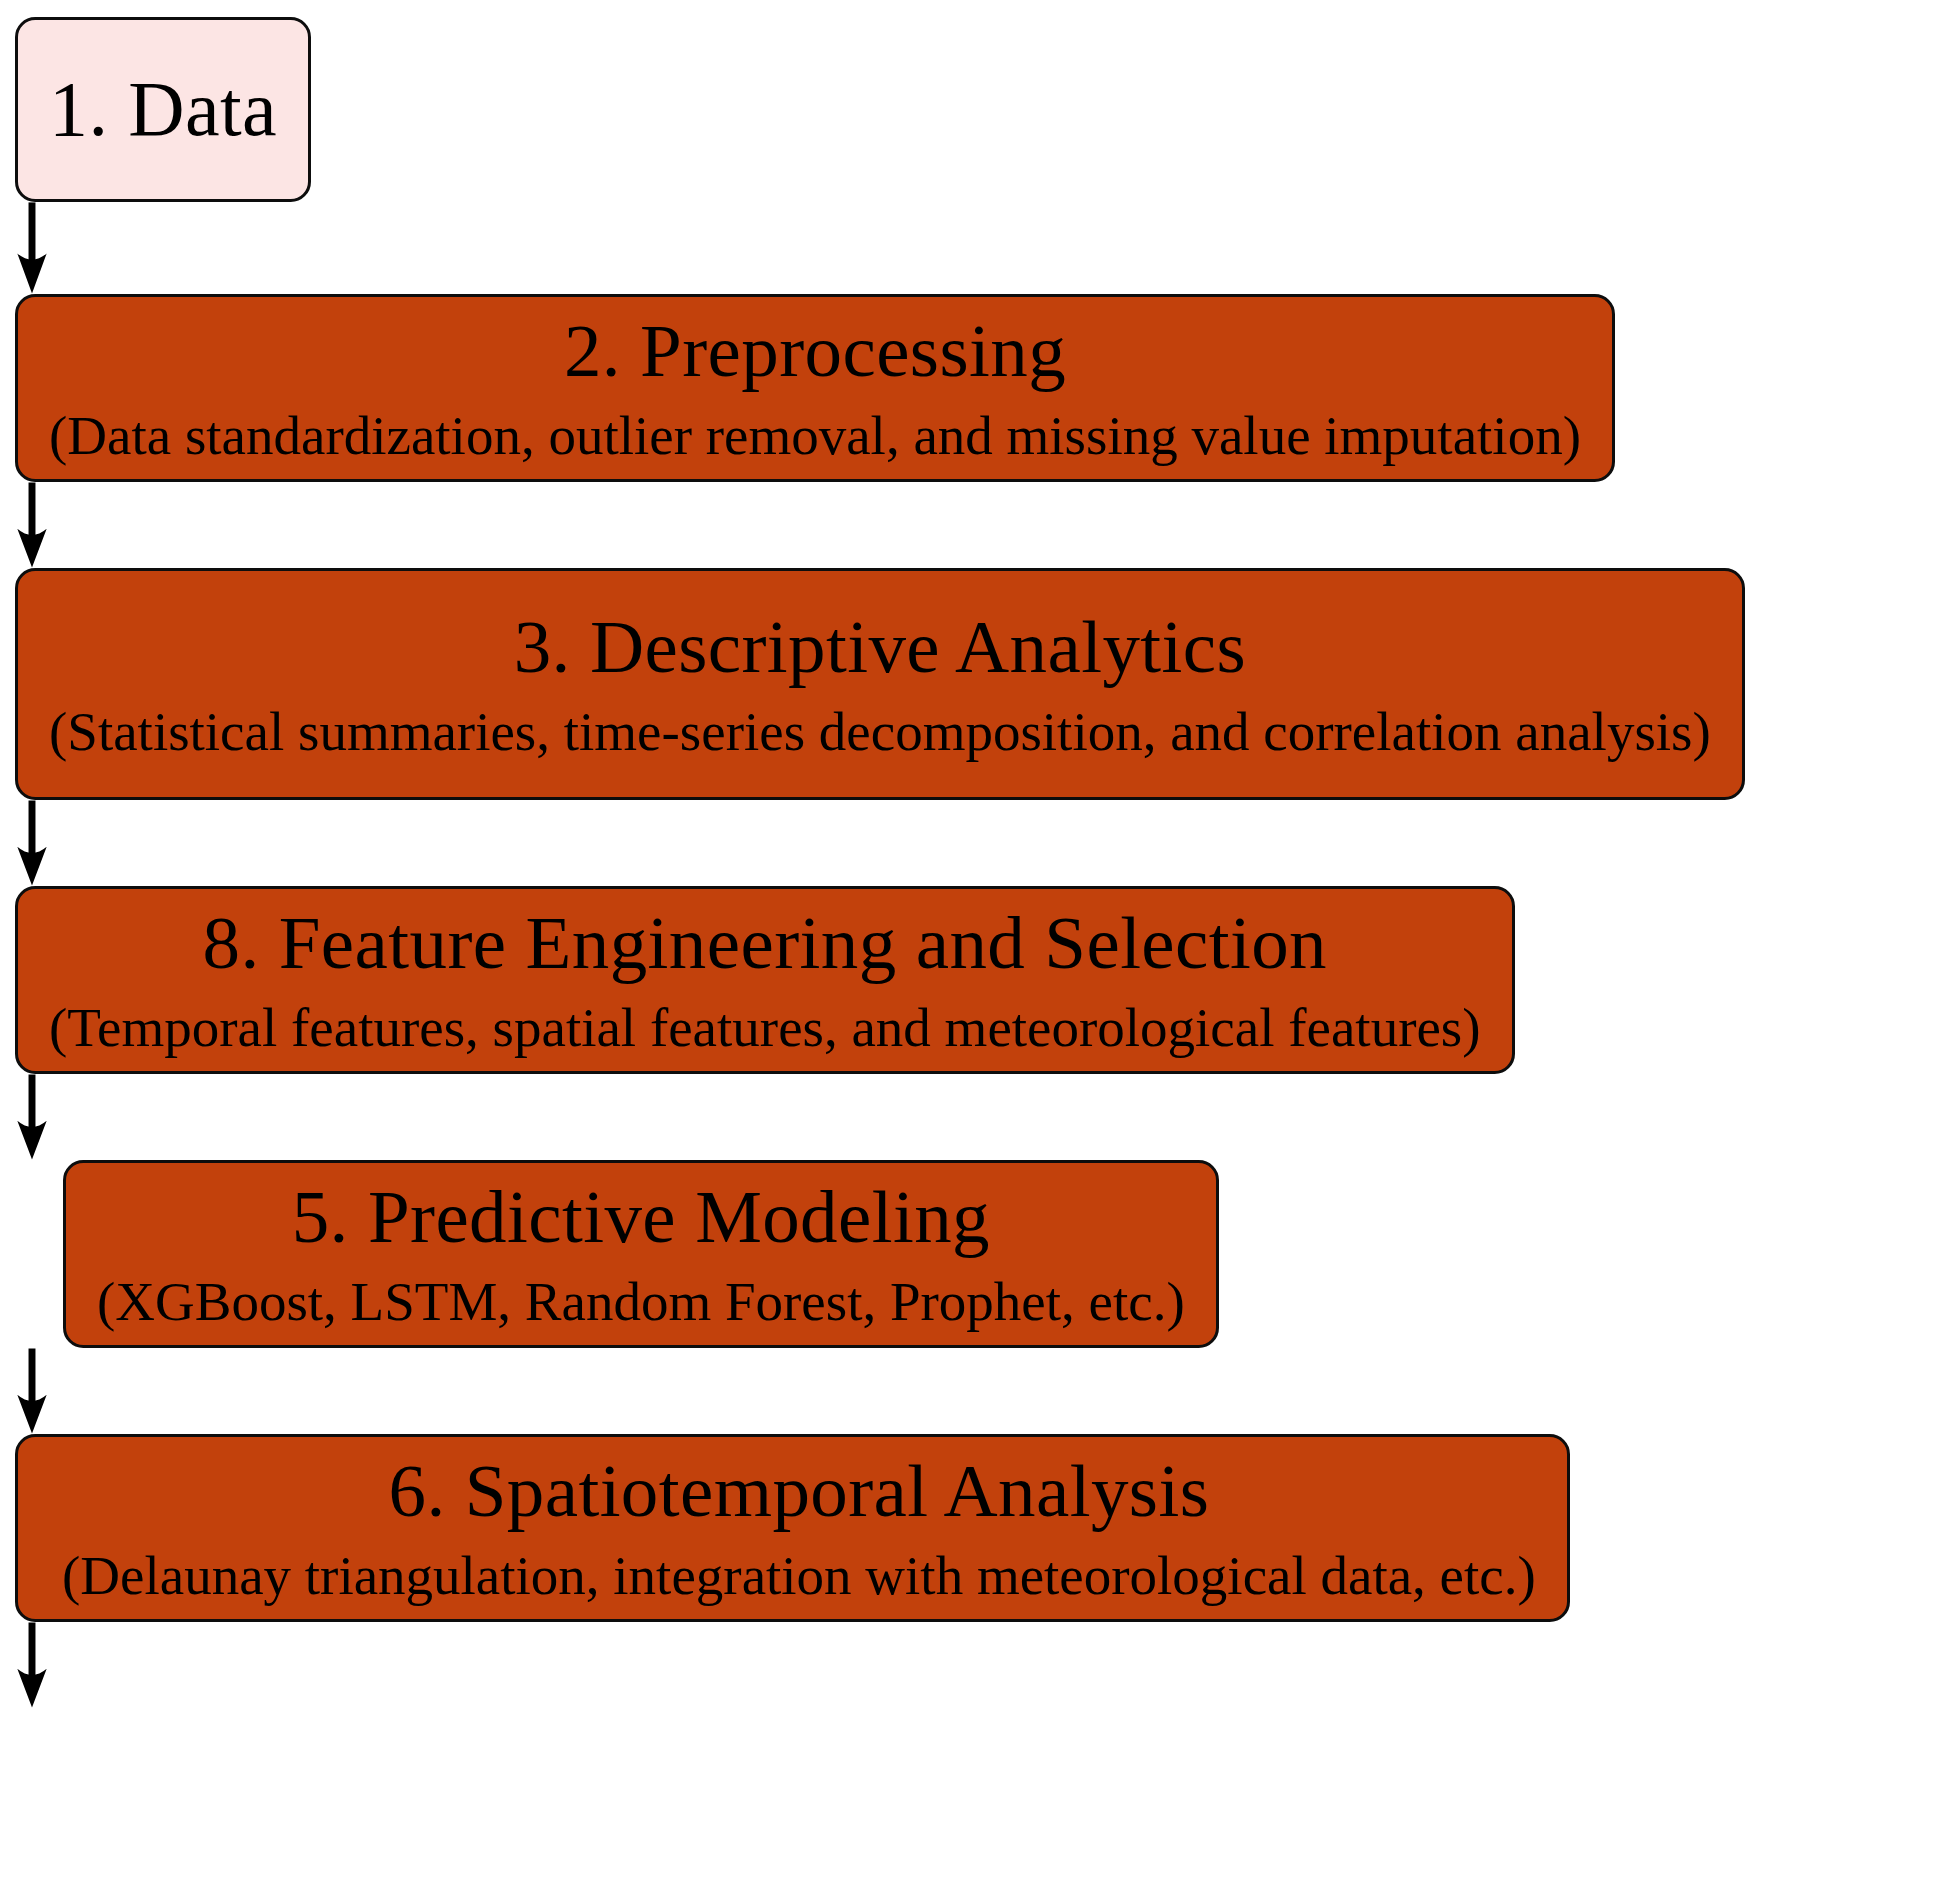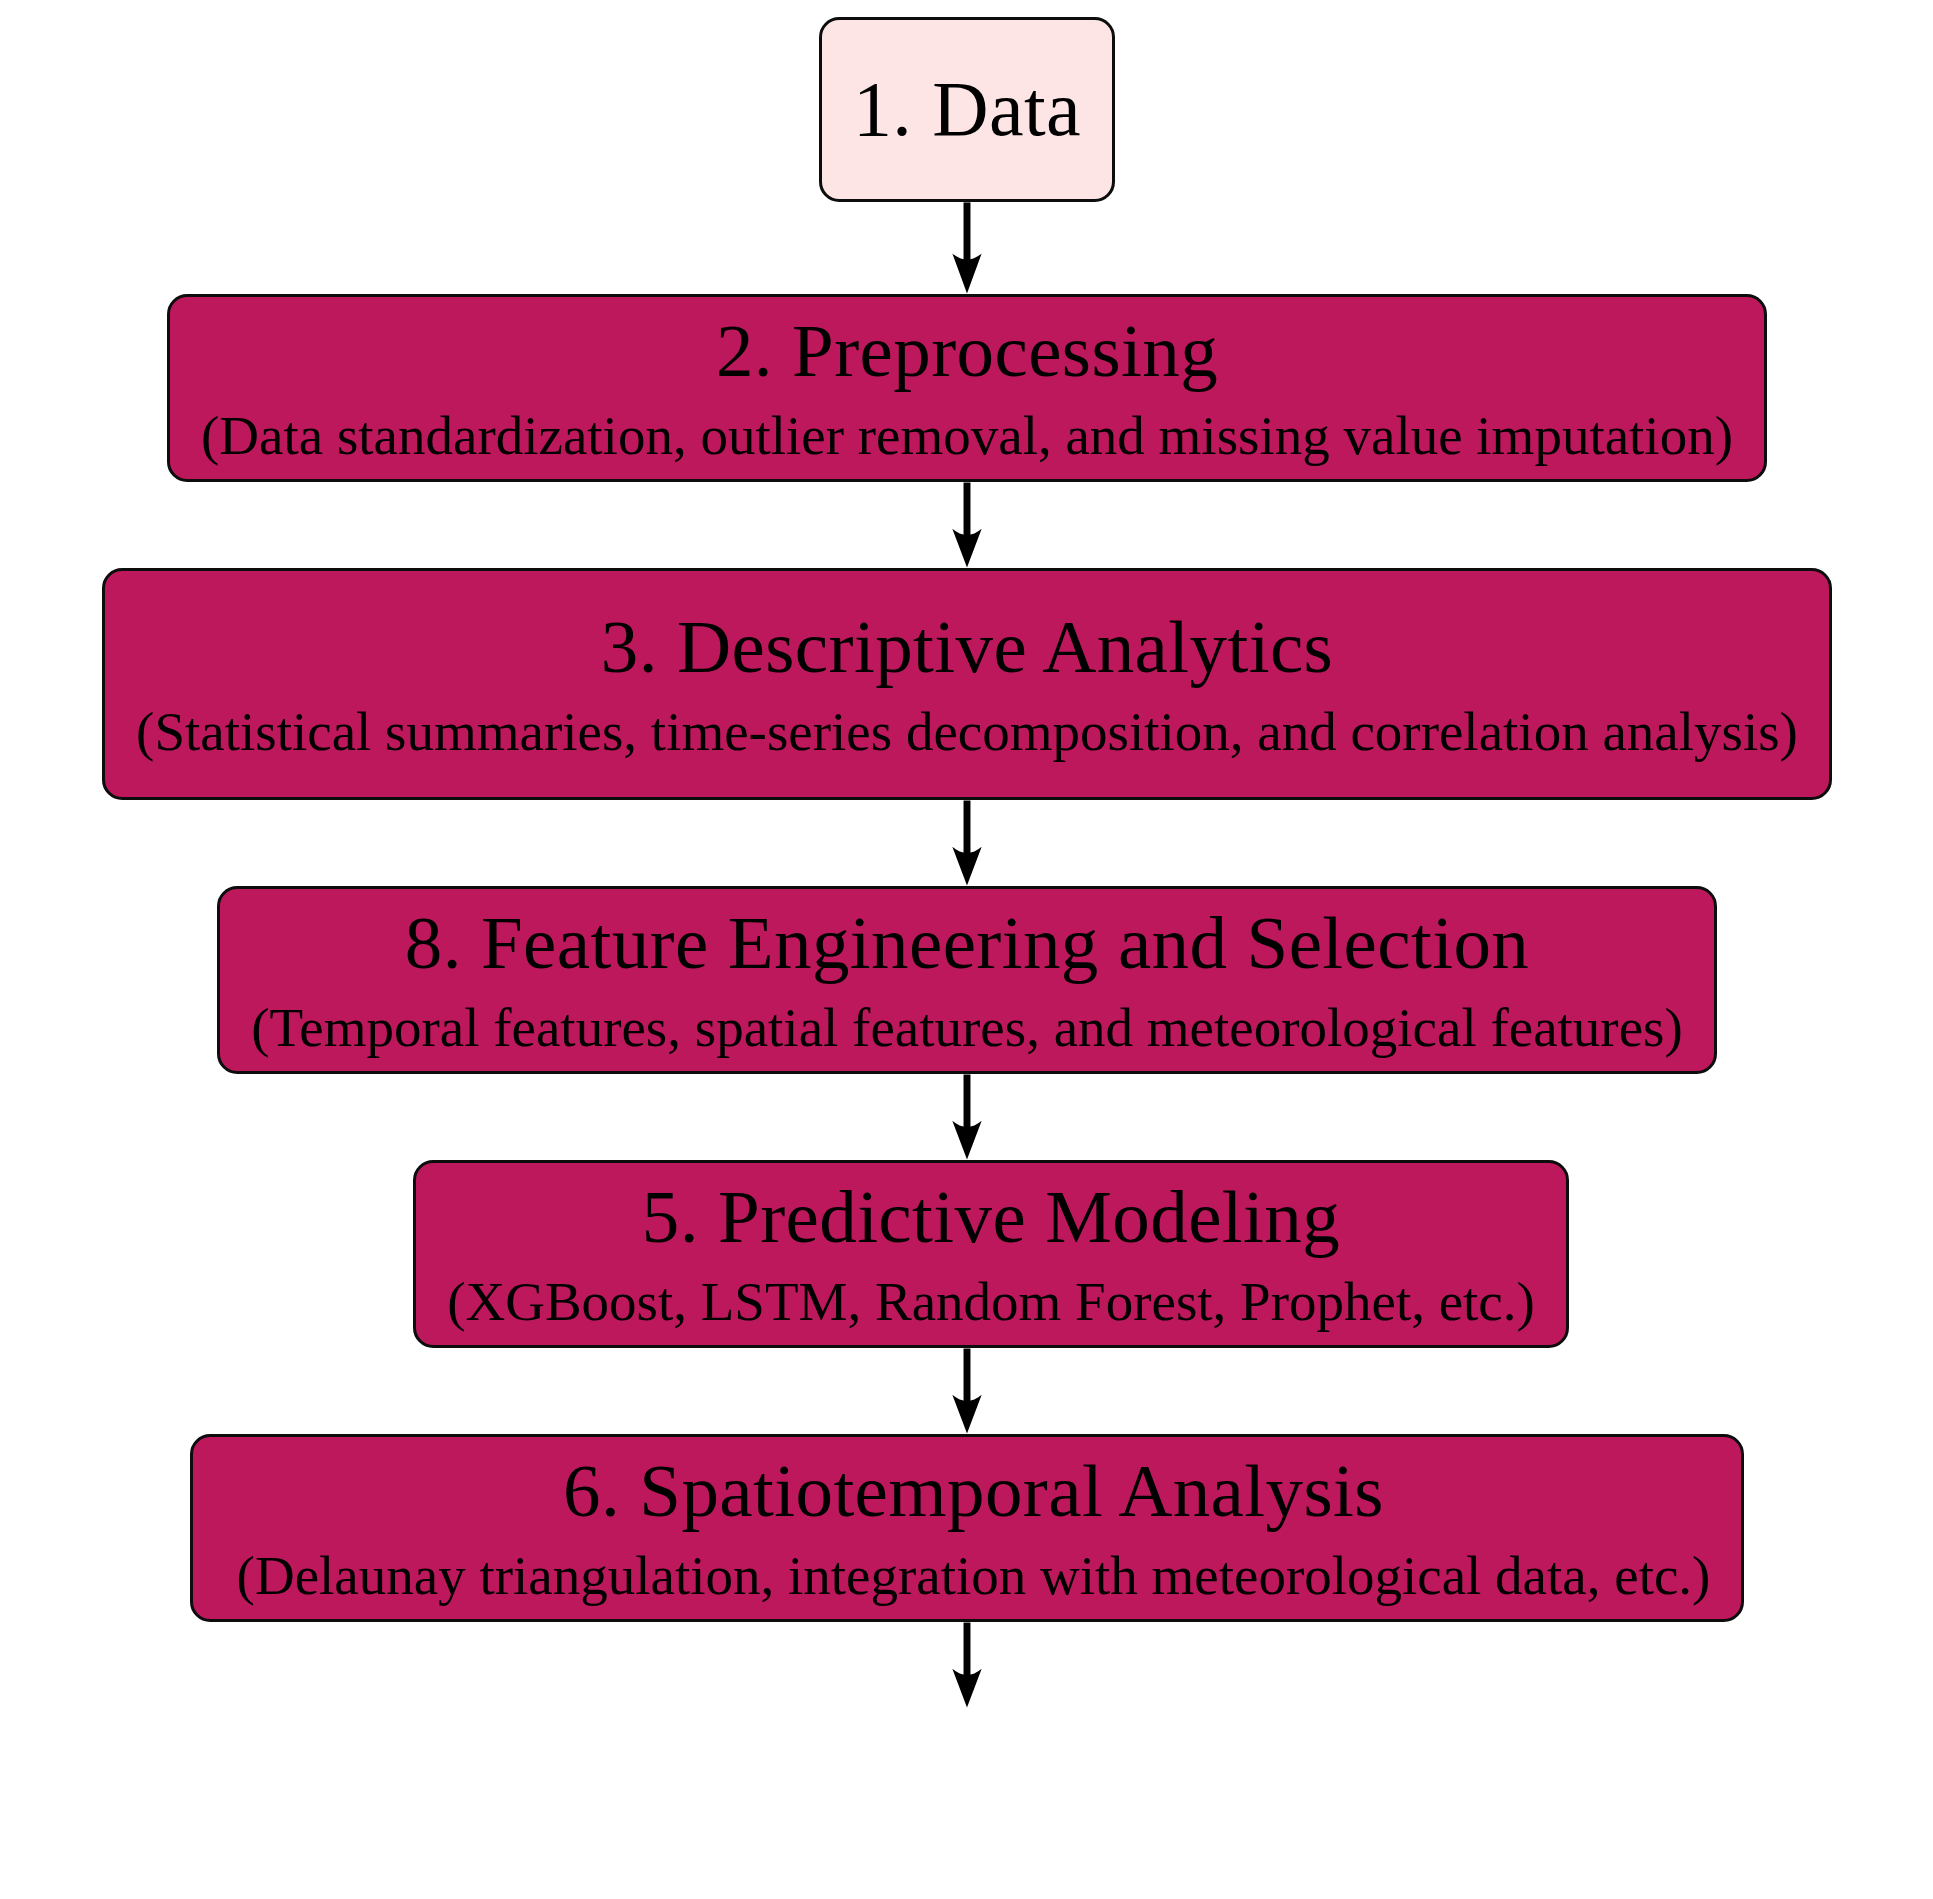--- a/index.html
+++ b/index.html
@@ -15,40 +15,40 @@
   }
 
   #flowchart {
     position: relative;
     width: 1934px;
     height: 1899px;
     box-sizing: border-box;
     padding: 17px 15px 26px 15px;
     display: flex;
     flex-direction: column;
-    align-items: center;
+    align-items: flex-start;
   }
 
   .node {
     position: relative;
     box-sizing: border-box;
     border: 3.9px solid #0d0d0d;
     border-radius: 20.3px;
     display: flex;
     flex-direction: column;
     align-items: center;
     justify-content: center;
     text-align: center;
     color: #000000;
     padding: 4.7px 31px;
     flex: 0 0 auto;
   }
 
   .node.pink   { background: #fce5e4; }
-  .node.blue   { background: #be185d; }
+  .node.blue   { background: #c2410c; }
 
   .node-title {
     font-size: 75px;
     line-height: 1.08;
     letter-spacing: 0.4px;
     white-space: nowrap;
   }
 
   .node-sub {
     font-size: 55px;

